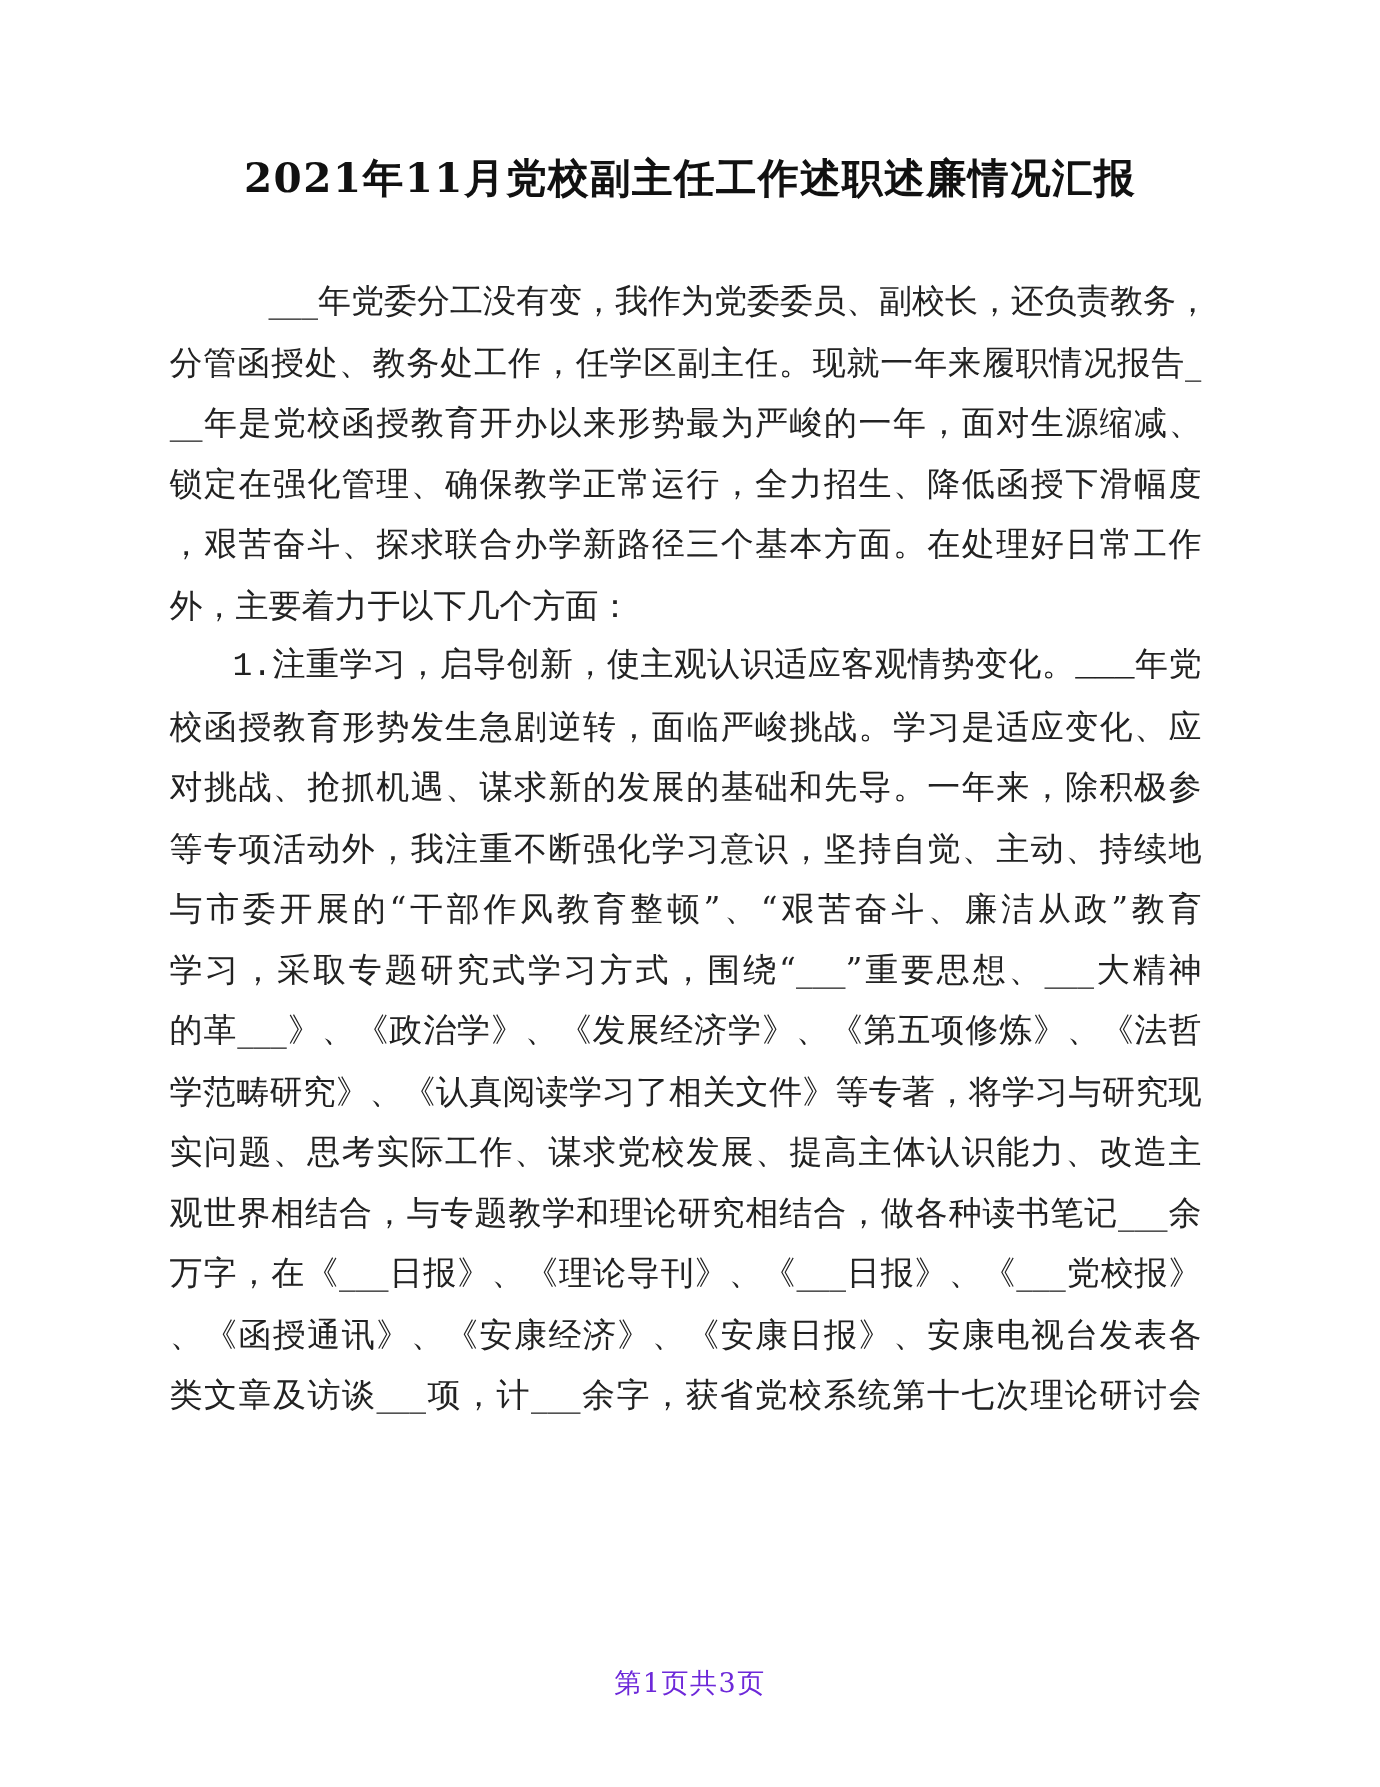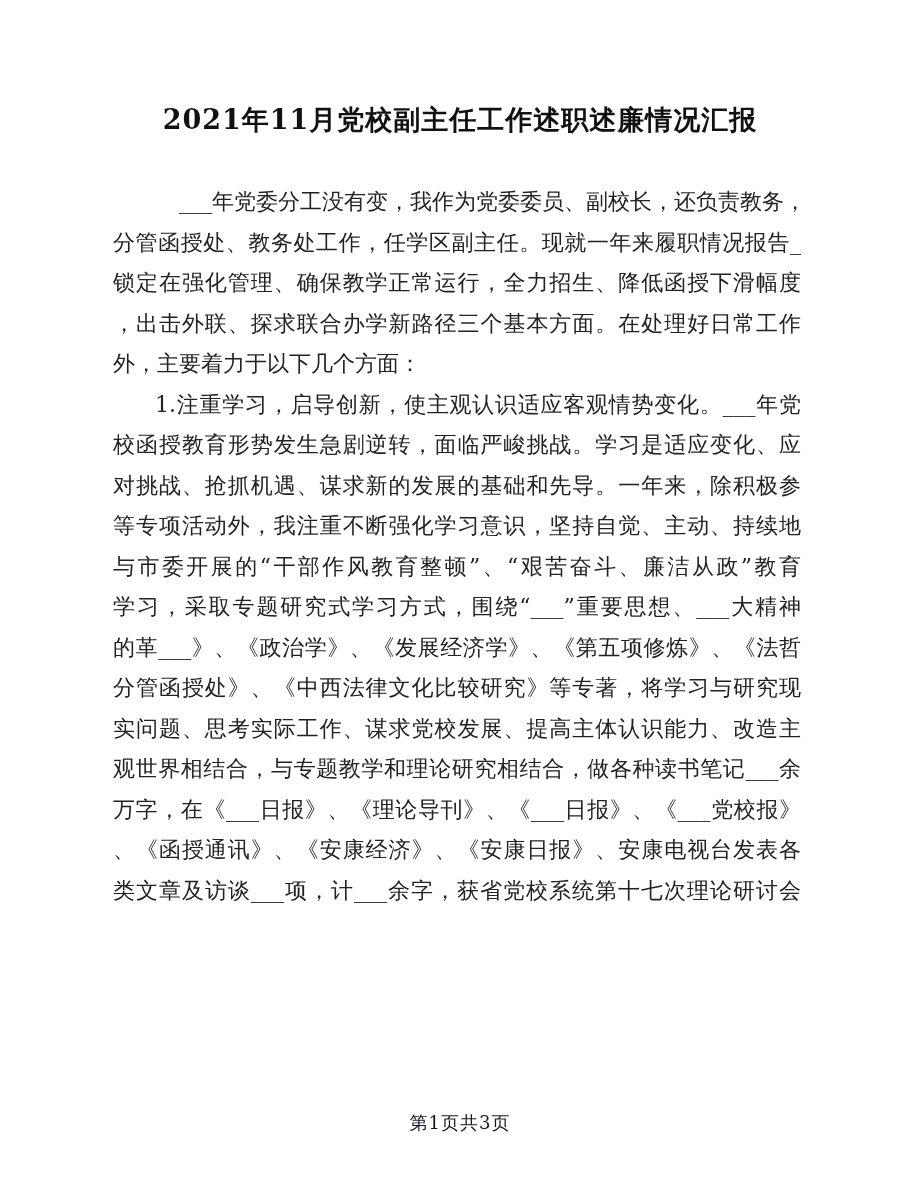--- a/index.html
+++ b/index.html
@@ -49,55 +49,57 @@
   }
   .bline.short {
     text-align: right;
     text-align-last: left;
   }
   .bline.indent-para {
     text-indent: 66px;
   }
   .bline.indent-item {
     text-indent: 42px;
+    font-family: Liberation Mono, monospace;
   }
   .doc-footer {
     position: absolute;
     top: 1110px;
     left: 0;
     width: 920px;
     height: 26px;
     line-height: 26px;
     text-align: center;
     font-size: 18px;
-    color: #0f172a;
+    color: #6d28d9;
     letter-spacing: 1px;
   }
 </style>
 </head>
 <body>
 
 <div class="page">
 
   <div class="doc-title">2021年11月党校副主任工作述职述廉情况汇报</div>
 
   <div class="doc-body">
     <div class="bline indent-para">___年党委分工没有变，我作为党委委员、副校长，还负责教务，</div>
     <div class="bline">分管函授处、教务处工作，任学区副主任。现就一年来履职情况报告_</div>
+    <div class="bline">__年是党校函授教育开办以来形势最为严峻的一年，面对生源缩减、</div>
     <div class="bline">锁定在强化管理、确保教学正常运行，全力招生、降低函授下滑幅度</div>
-    <div class="bline">，出击外联、探求联合办学新路径三个基本方面。在处理好日常工作</div>
+    <div class="bline">，艰苦奋斗、探求联合办学新路径三个基本方面。在处理好日常工作</div>
     <div class="bline short">外，主要着力于以下几个方面：</div>
     <div class="bline indent-item">1.注重学习，启导创新，使主观认识适应客观情势变化。___年党</div>
     <div class="bline">校函授教育形势发生急剧逆转，面临严峻挑战。学习是适应变化、应</div>
     <div class="bline">对挑战、抢抓机遇、谋求新的发展的基础和先导。一年来，除积极参</div>
     <div class="bline">等专项活动外，我注重不断强化学习意识，坚持自觉、主动、持续地</div>
     <div class="bline">与市委开展的“干部作风教育整顿”、“艰苦奋斗、廉洁从政”教育</div>
     <div class="bline">学习，采取专题研究式学习方式，围绕“___”重要思想、___大精神</div>
     <div class="bline">的革___》、《政治学》、《发展经济学》、《第五项修炼》、《法哲</div>
-    <div class="bline">分管函授处》、《中西法律文化比较研究》等专著，将学习与研究现</div>
+    <div class="bline">学范畴研究》、《认真阅读学习了相关文件》等专著，将学习与研究现</div>
     <div class="bline">实问题、思考实际工作、谋求党校发展、提高主体认识能力、改造主</div>
     <div class="bline">观世界相结合，与专题教学和理论研究相结合，做各种读书笔记___余</div>
     <div class="bline">万字，在《___日报》、《理论导刊》、《___日报》、《___党校报》</div>
     <div class="bline">、《函授通讯》、《安康经济》、《安康日报》、安康电视台发表各</div>
     <div class="bline">类文章及访谈___项，计___余字，获省党校系统第十七次理论研讨会</div>
   </div>
 
   <div class="doc-footer">第1页共3页</div>
 
 </div>

